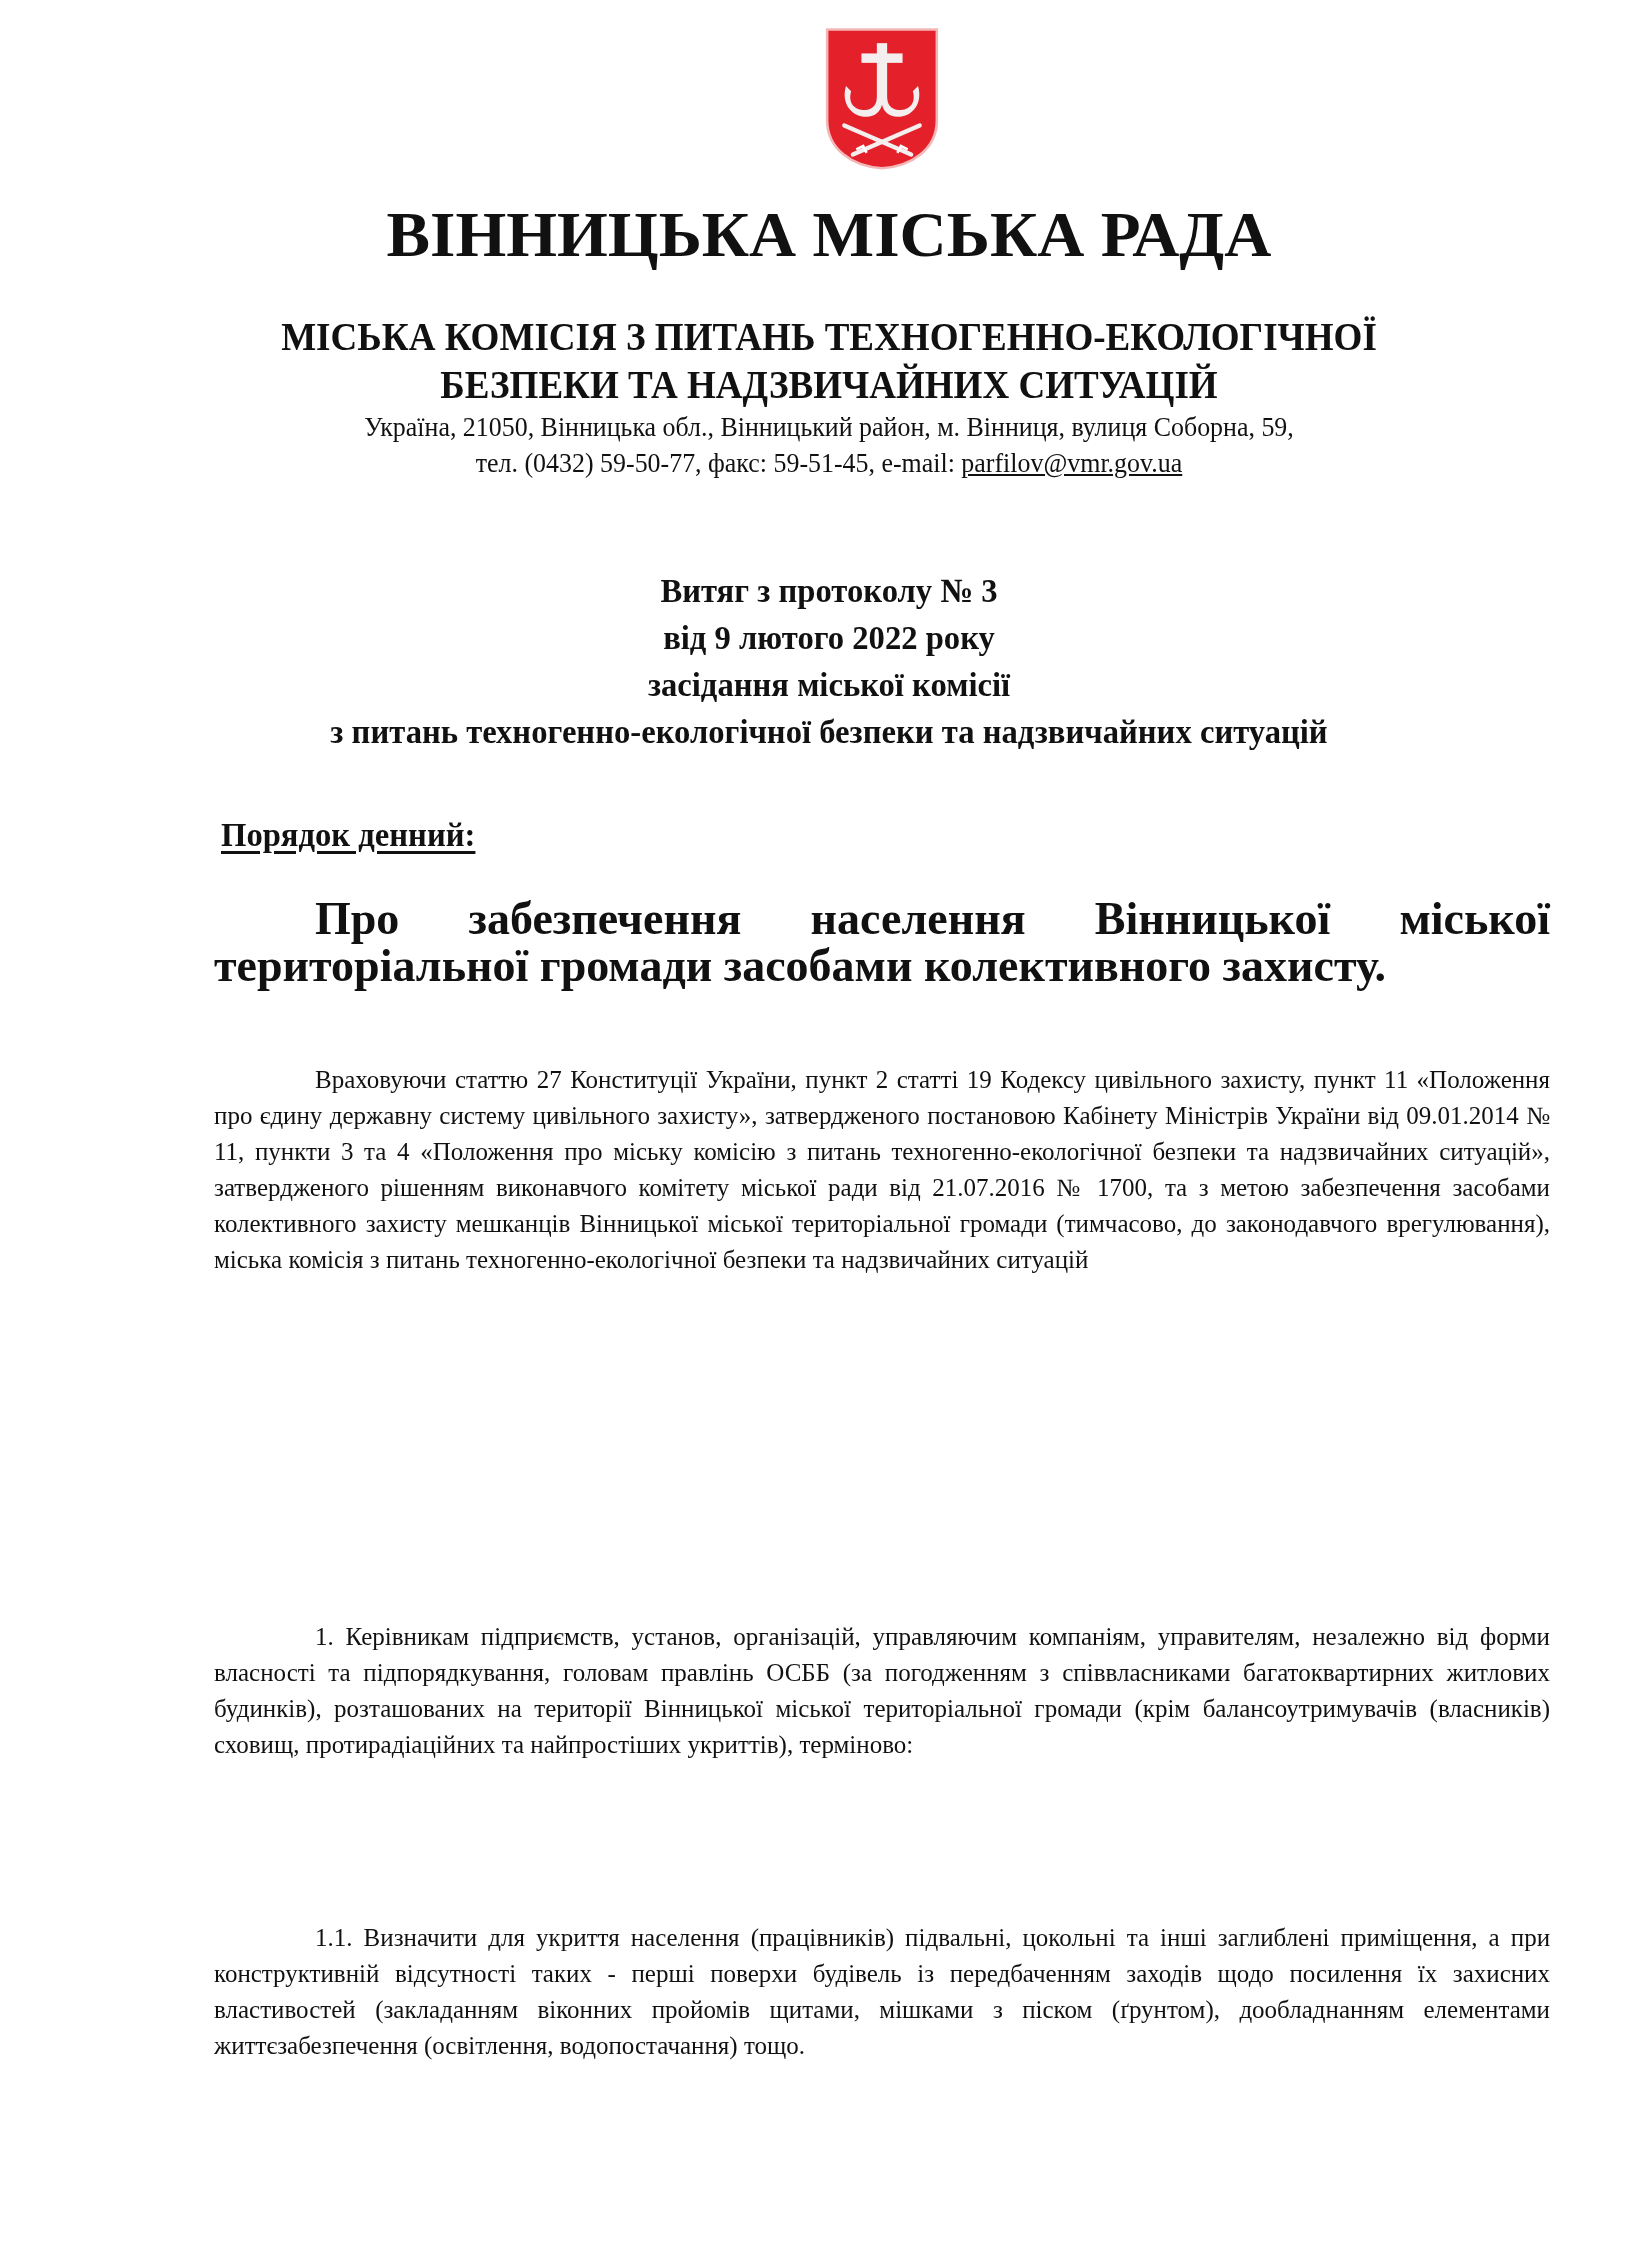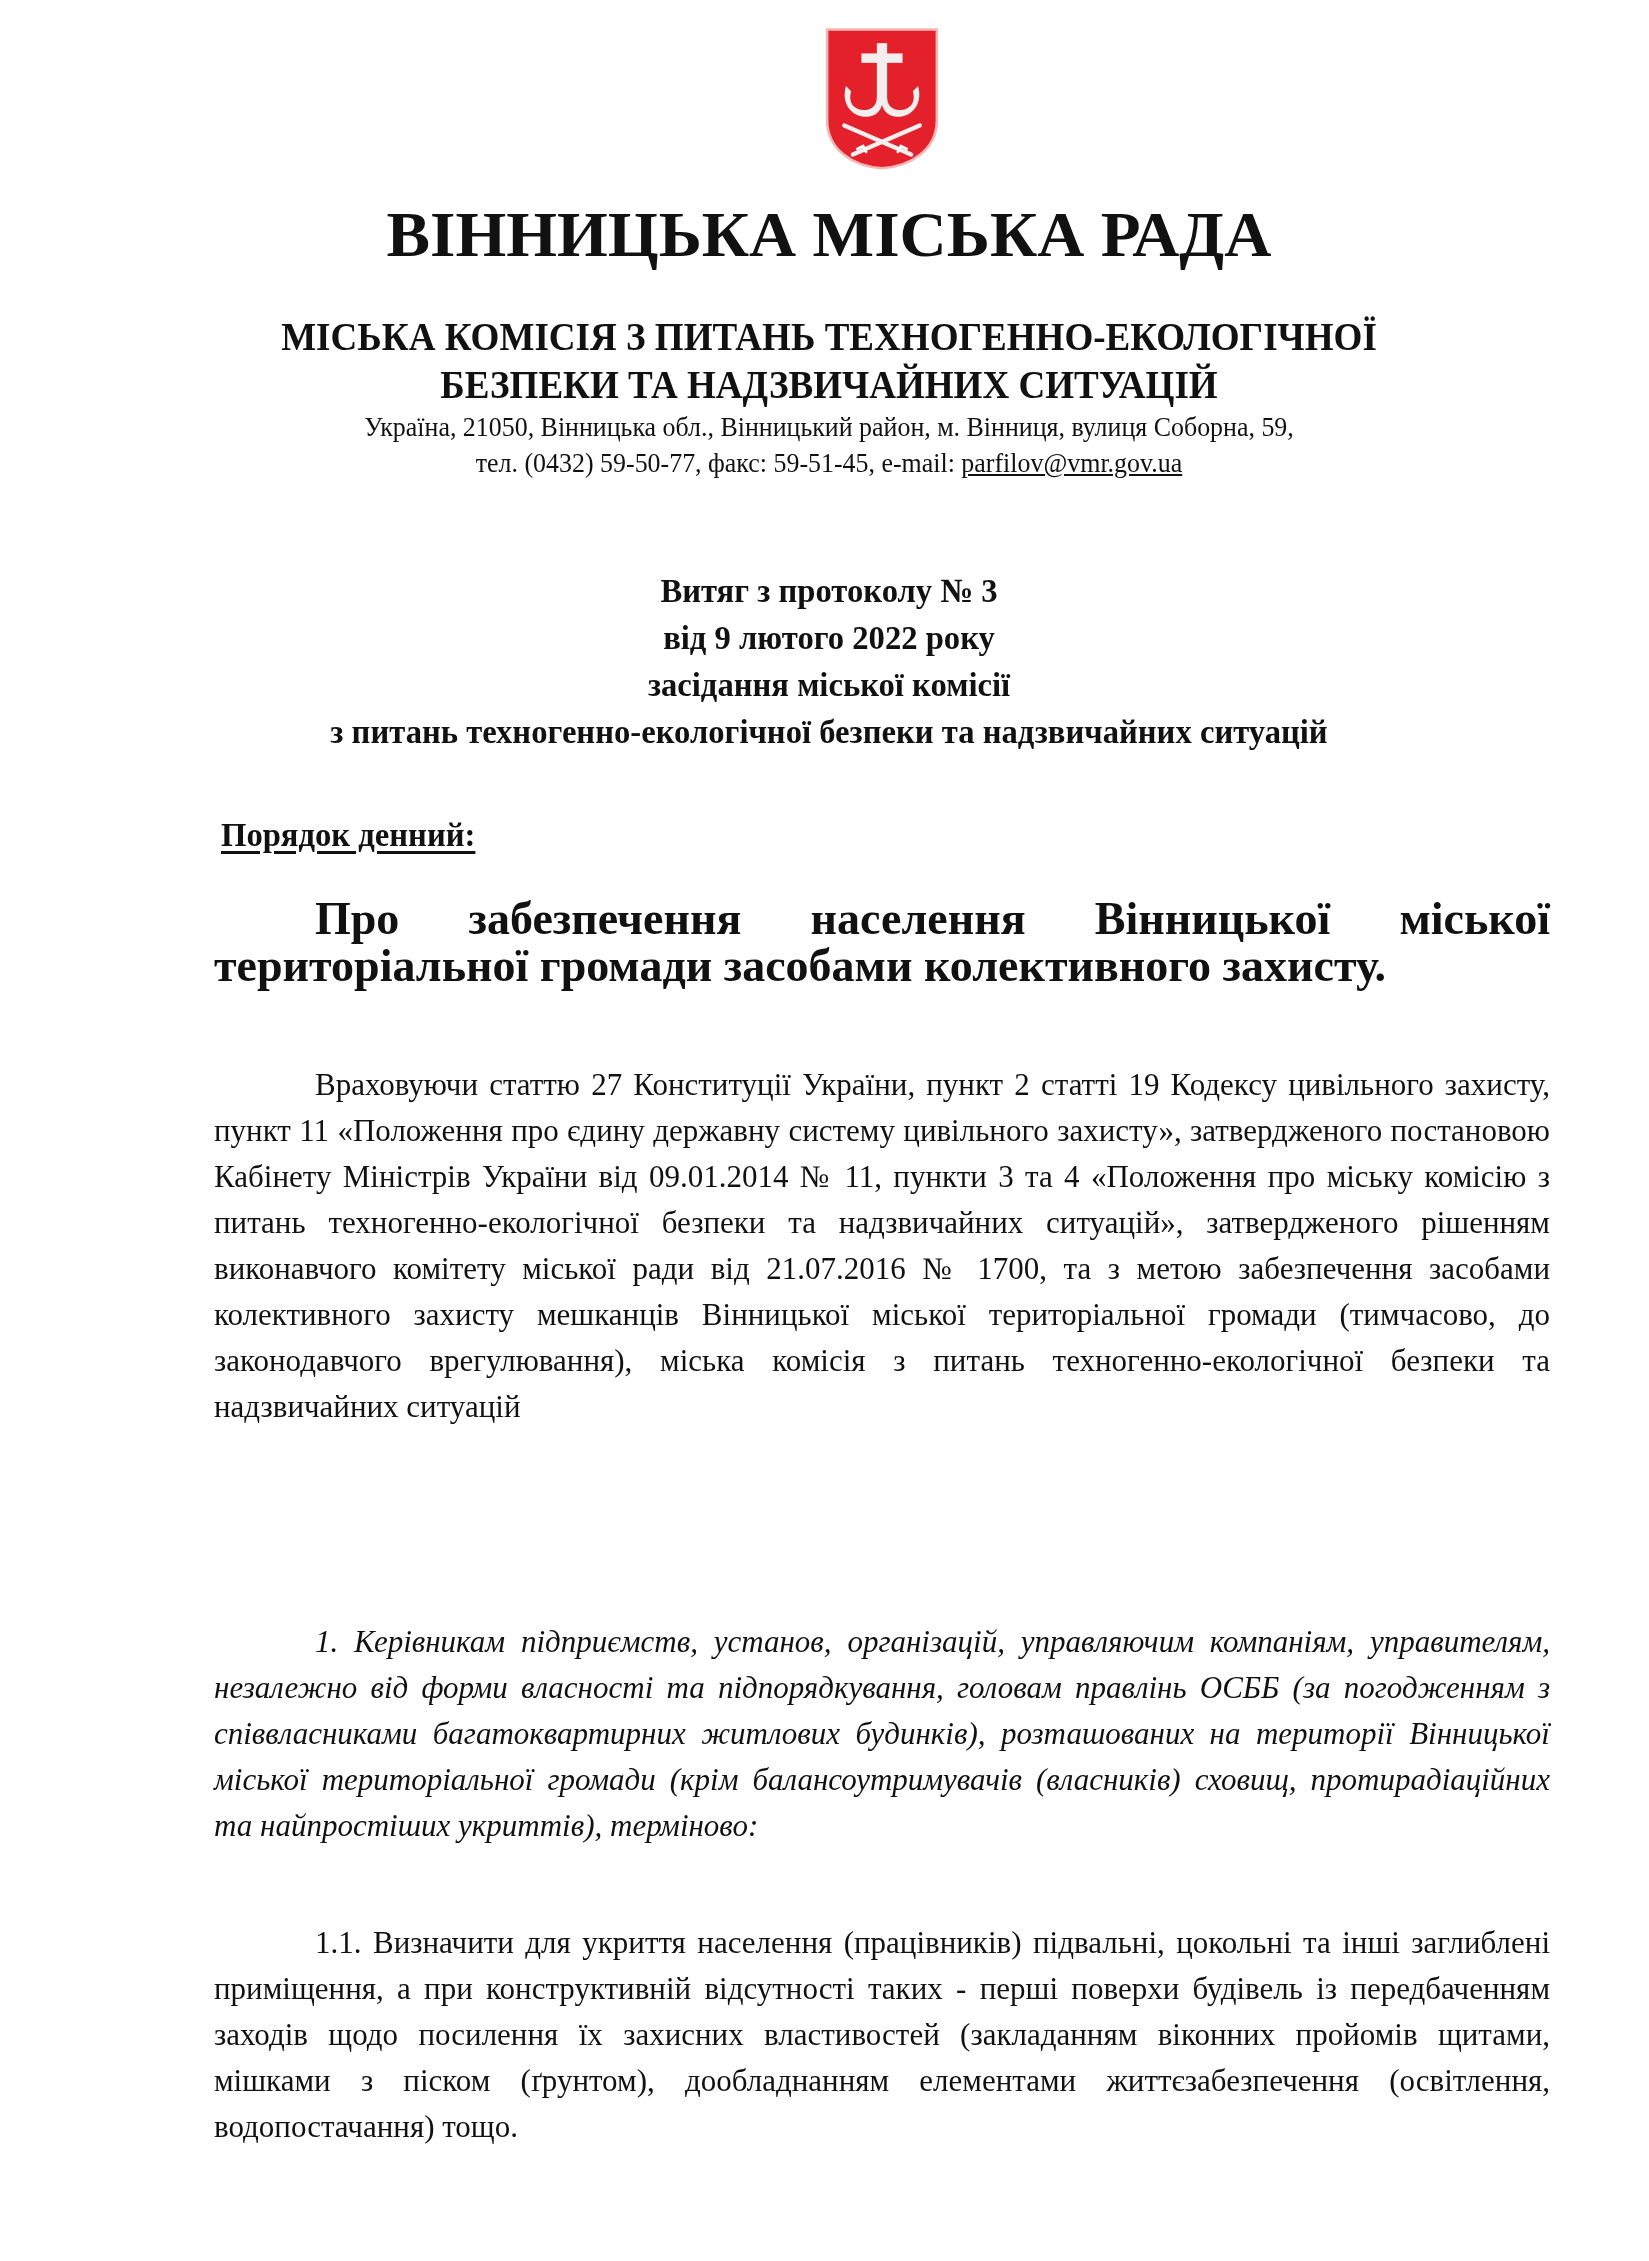--- a/index.html
+++ b/index.html
@@ -101,36 +101,36 @@
       line-height: 47px;
       text-align: justify;
       text-align-last: left;
       text-indent: 101px;
     }
 
     .body-text {
       position: absolute;
       left: 210px;
       width: 1336px;
-      font-size: 31px;
-      line-height: 46px;
+      font-size: 25px;
+      line-height: 36px;
       text-align: justify;
       text-indent: 101px;
     }
     .preamble { top: 1062px; }
     .decided {
       position: absolute;
       left: 0; right: 0;
       top: 1555px;
       font-size: 33px;
       line-height: 46px;
       text-align: center;
       letter-spacing: 0.9px;
     }
-    .clause-1 { top: 1619px; font-style: italic; }
+    .clause-1 { top: 1619px; }
     .clause-1-1 { top: 1892px; margin-top: 28px; }
   </style>
 </head>
 <body>
 
 <div class="page">
 
   <div class="emblem">
     <svg viewBox="0 0 140 172" xmlns="http://www.w3.org/2000/svg">
       <path d="M6 6 H134 V112 C134 146 104 166 70 168 C36 166 6 146 6 112 Z" fill="#e4202a" stroke="#f3b7b7" stroke-width="3"></path>

